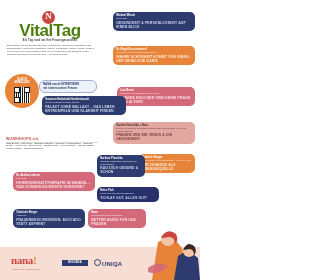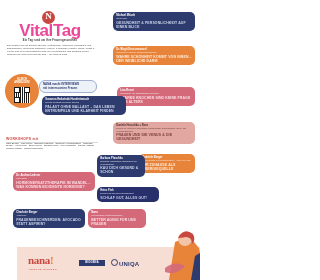--- a/index.html
+++ b/index.html
@@ -2,21 +2,21 @@
 <html><head>
 <meta charset="utf-8">
 <style>
   html,body{margin:0;padding:0;}
   body{width:200px;height:280px;background:#ffffff;font-family:"Liberation Sans",sans-serif;overflow:hidden;position:relative;}
   .page{position:absolute;inset:0;background:#fff;}
 
   
   .logo-mark{position:absolute;left:42px;top:11px;width:13px;height:13px;border-radius:50%;background:#C8473F;}
   .logo-mark span{position:absolute;left:0;top:-1px;width:13px;height:13px;color:#fff;font-size:9px;font-weight:bold;text-align:center;line-height:13px;font-family:"Liberation Serif",serif;}
-  .title{position:absolute;left:4px;top:22px;width:92px;text-align:center;color:#ec4899;font-size:17px;font-weight:bold;letter-spacing:-0.4px;line-height:17px;}
+  .title{position:absolute;left:4px;top:22px;width:92px;text-align:center;color:#4d7c0f;font-size:17px;font-weight:bold;letter-spacing:-0.4px;line-height:17px;}
   .subtitle{position:absolute;left:4px;top:39px;width:92px;text-align:center;color:#3A3A3A;font-size:2.6px;font-weight:bold;letter-spacing:0.15px;}
   .intro{position:absolute;left:7px;top:45px;width:88px;color:#4A4A4A;font-size:2.5px;line-height:2.9px;text-align:left;}
 
   
   .bub{position:absolute;border-radius:5px;padding:2.4px 3.2px;box-sizing:border-box;}
   .bub .nm{font-size:2.7px;font-weight:bold;line-height:3px;margin:0;}
   .bub .rl{font-size:1.9px;line-height:2.2px;margin:0 0 1.3px 0;opacity:.85;}
   .bub .hl{font-size:3.5px;font-weight:bold;line-height:4.1px;margin:0;letter-spacing:.1px;}
 
   .navy{background:#2E3B6E;color:#fff;}
@@ -42,21 +42,21 @@
 
   .nana-int{position:absolute;left:39px;top:80px;width:58px;height:13px;border-radius:6px;background:#EDF1F8;border:.6px solid #9FB0D4;box-sizing:border-box;padding:2.4px 3px;}
   .nana-int .t{color:#2E3B6E;font-size:2.9px;font-weight:bold;line-height:3.4px;}
 
   .ws{position:absolute;left:6px;top:137px;width:92px;}
   .ws .h{color:#C8473F;font-size:3.4px;font-weight:bold;letter-spacing:.3px;margin-bottom:1.5px;}
   .ws .l{color:#3A3A3A;font-size:2.4px;line-height:2.9px;}
   .ws-rule{position:absolute;left:6px;top:141.5px;width:92px;height:.5px;background:#D8D8D8;}
 
   
-  .footer{position:absolute;left:0;bottom:0;width:200px;height:33px;background:#F6DED5;margin-left:17px;}
+  .footer{position:absolute;left:0;bottom:0;width:200px;height:33px;background:#F6DED5;}
   .f-nana{position:absolute;left:11px;top:8px;color:#C8473F;font-size:11px;font-weight:bold;font-family:"Liberation Serif",serif;line-height:11px;letter-spacing:-.3px;}
   .f-nana i{color:#E8833A;font-style:normal;}
   .f-tag{position:absolute;left:12px;top:21px;color:#C8473F;font-size:2.4px;letter-spacing:.5px;}
   .f-bio{position:absolute;left:62px;top:13px;width:26px;height:6px;background:#2E3B6E;color:#fff;font-size:2.6px;font-weight:bold;text-align:center;line-height:6px;letter-spacing:.2px;}
   .f-uni{position:absolute;left:94px;top:12px;color:#2E3B6E;font-size:6px;font-weight:bold;letter-spacing:.2px;}
   .f-uni .ring{display:inline-block;width:5px;height:5px;border:1px solid #2E3B6E;border-radius:50%;margin-right:1px;vertical-align:-.5px;}
 
   
   .illu{position:absolute;right:0;bottom:0;width:52px;height:54px;overflow:hidden;}
 </style>

